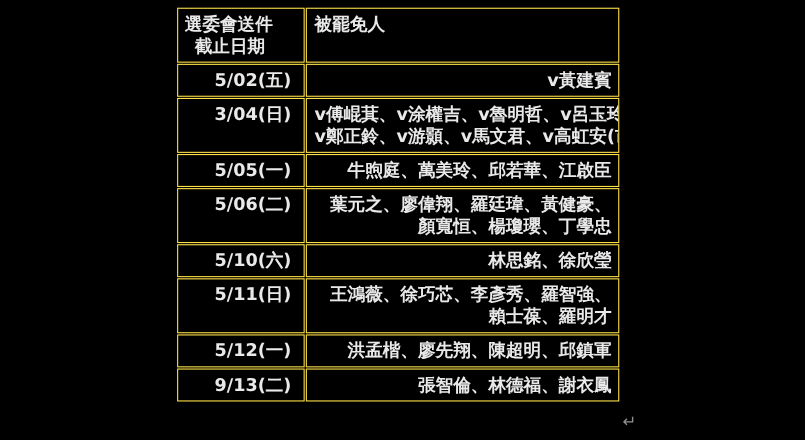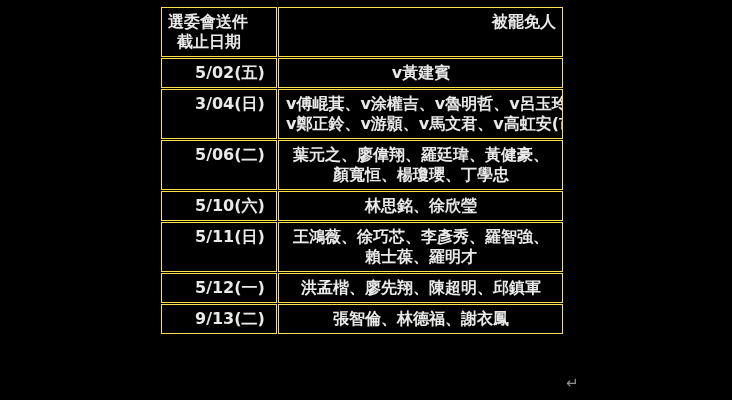--- a/index.html
+++ b/index.html
@@ -40,30 +40,30 @@
     vertical-align: top;
     overflow: hidden;
   }
   th.col-date, td.col-date {
     width: 104px;
     text-align: left;
     padding: 3px 4px 3px 6px;
     white-space: nowrap;
   }
   th.col-names, td.col-names {
-    text-align: center;
+    text-align: right;
     padding: 4px 6px 4px 7px;
     white-space: nowrap;
   }
   thead th.col-date {
     padding-top: 4px;
     padding-bottom: 4px;
   }
   thead th.col-names {
-    text-align: right;
+    text-align: left;
     padding-top: 4px;
     height: 36px;
   }
   .hdr-line2 {
     padding-left: 9px;
   }
   td.col-date {
     padding-top: 4px;
     padding-left: 33px;
   }
@@ -95,20 +95,24 @@
     <tbody id="table-body">
         <tr>
           <td class="col-date">5/02(五)</td>
           <td class="col-names">v黃建賓</td>
         </tr>
         <tr>
           <td class="col-date">3/04(日)</td>
           <td class="col-names">v傅崐萁、v涂權吉、v魯明哲、v呂玉玲、<br>v鄭正鈴、v游顥、v馬文君、v高虹安(市長)</td>
         </tr>
         <tr>
+          <td class="col-date">5/05(一)</td>
+          <td class="col-names">牛煦庭、萬美玲、邱若華、江啟臣</td>
+        </tr>
+        <tr>
           <td class="col-date">5/06(二)</td>
           <td class="col-names">葉元之、廖偉翔、羅廷瑋、黃健豪、<br>顏寬恒、楊瓊瓔、丁學忠</td>
         </tr>
         <tr>
           <td class="col-date">5/10(六)</td>
           <td class="col-names">林思銘、徐欣瑩</td>
         </tr>
         <tr>
           <td class="col-date">5/11(日)</td>
           <td class="col-names">王鴻薇、徐巧芯、李彥秀、羅智強、<br>賴士葆、羅明才</td>

